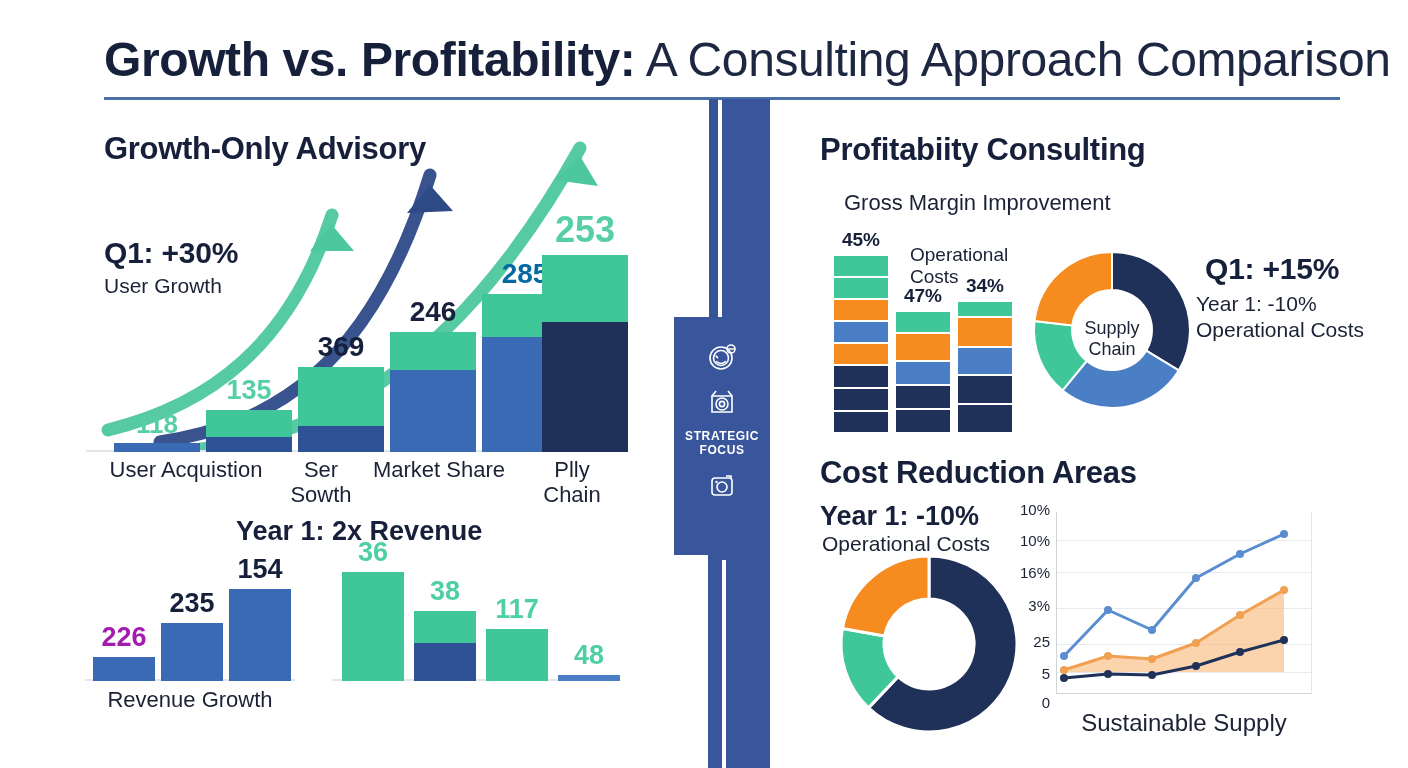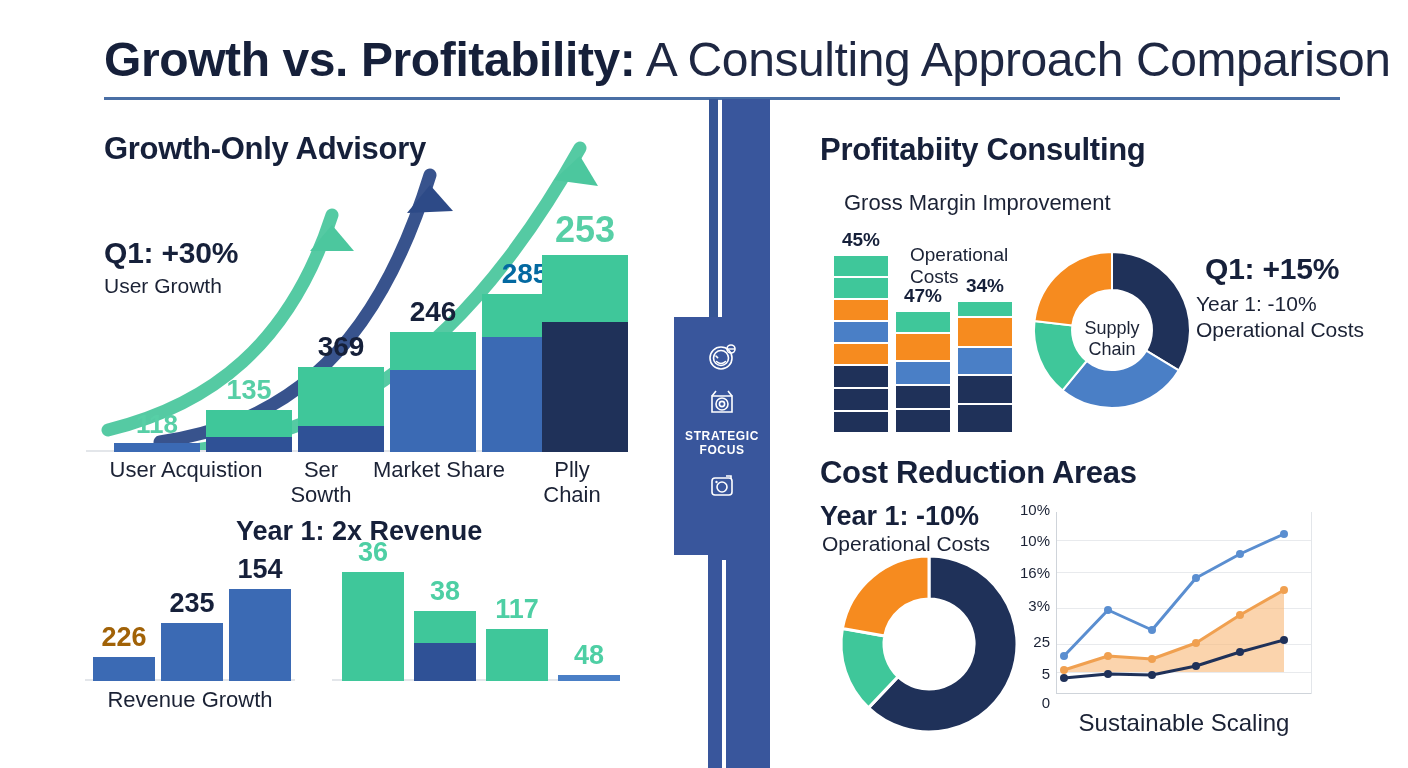--- a/index.html
+++ b/index.html
@@ -156,21 +156,21 @@
   <div class="catlabel" style="left:96px;top:458px;width:180px;">User Acquistion</div>
   <div class="catlabel" style="left:272px;top:458px;width:98px;">Ser<br>Sowth</div>
   <div class="catlabel" style="left:358px;top:458px;width:162px;">Market Share</div>
   <div class="catlabel" style="left:522px;top:458px;width:100px;">Plly<br>Chain</div>
 
   <div style="position:absolute;left:236px;top:516px;font-size:27px;font-weight:bold;color:#16203a;white-space:nowrap;">Year 1: 2x Revenue</div>
 
   <div class="chart" style="left:85px;top:555px;width:210px;height:126px;">
     <div class="axisline" style="left:0;bottom:0;width:210px;height:2px;"></div>
     <div class="bar" style="left:8px;width:62px;height:24px;background:#3b6ab4;"></div>
-    <div class="vlabel" style="left:2px;width:74px;bottom:28px;font-size:27px;color:#a16207;">226</div>
+    <div class="vlabel" style="left:2px;width:74px;bottom:28px;font-size:27px;color:#a21caf;">226</div>
 
     <div class="bar" style="left:76px;width:62px;height:58px;background:#3b6ab4;"></div>
     <div class="vlabel" style="left:70px;width:74px;bottom:62px;font-size:27px;color:#16203a;">235</div>
 
     <div class="bar" style="left:144px;width:62px;height:92px;background:#3b6ab4;"></div>
     <div class="vlabel" style="left:138px;width:74px;bottom:96px;font-size:27px;color:#16203a;">154</div>
   </div>
   <div class="catlabel" style="left:85px;top:688px;width:210px;">Revenue Growth</div>
 
   <div class="chart" style="left:332px;top:555px;width:260px;height:126px;">
@@ -306,15 +306,15 @@
   </div>
 
   <div class="tick" style="left:1006px;top:501px;width:44px;">10%</div>
   <div class="tick" style="left:1006px;top:532px;width:44px;">10%</div>
   <div class="tick" style="left:1006px;top:564px;width:44px;">16%</div>
   <div class="tick" style="left:1006px;top:597px;width:44px;">3%</div>
   <div class="tick" style="left:1006px;top:633px;width:44px;">25</div>
   <div class="tick" style="left:1006px;top:665px;width:44px;">5</div>
   <div class="tick" style="left:1006px;top:694px;width:44px;">0</div>
 
-  <div class="catlabel" style="left:1056px;top:710px;width:256px;font-size:24px;">Sustainable Scaling</div>
+  <div class="catlabel" style="left:1056px;top:710px;width:256px;font-size:24px;">Sustainable Supply</div>
 
 </div>
 
 </body></html>

